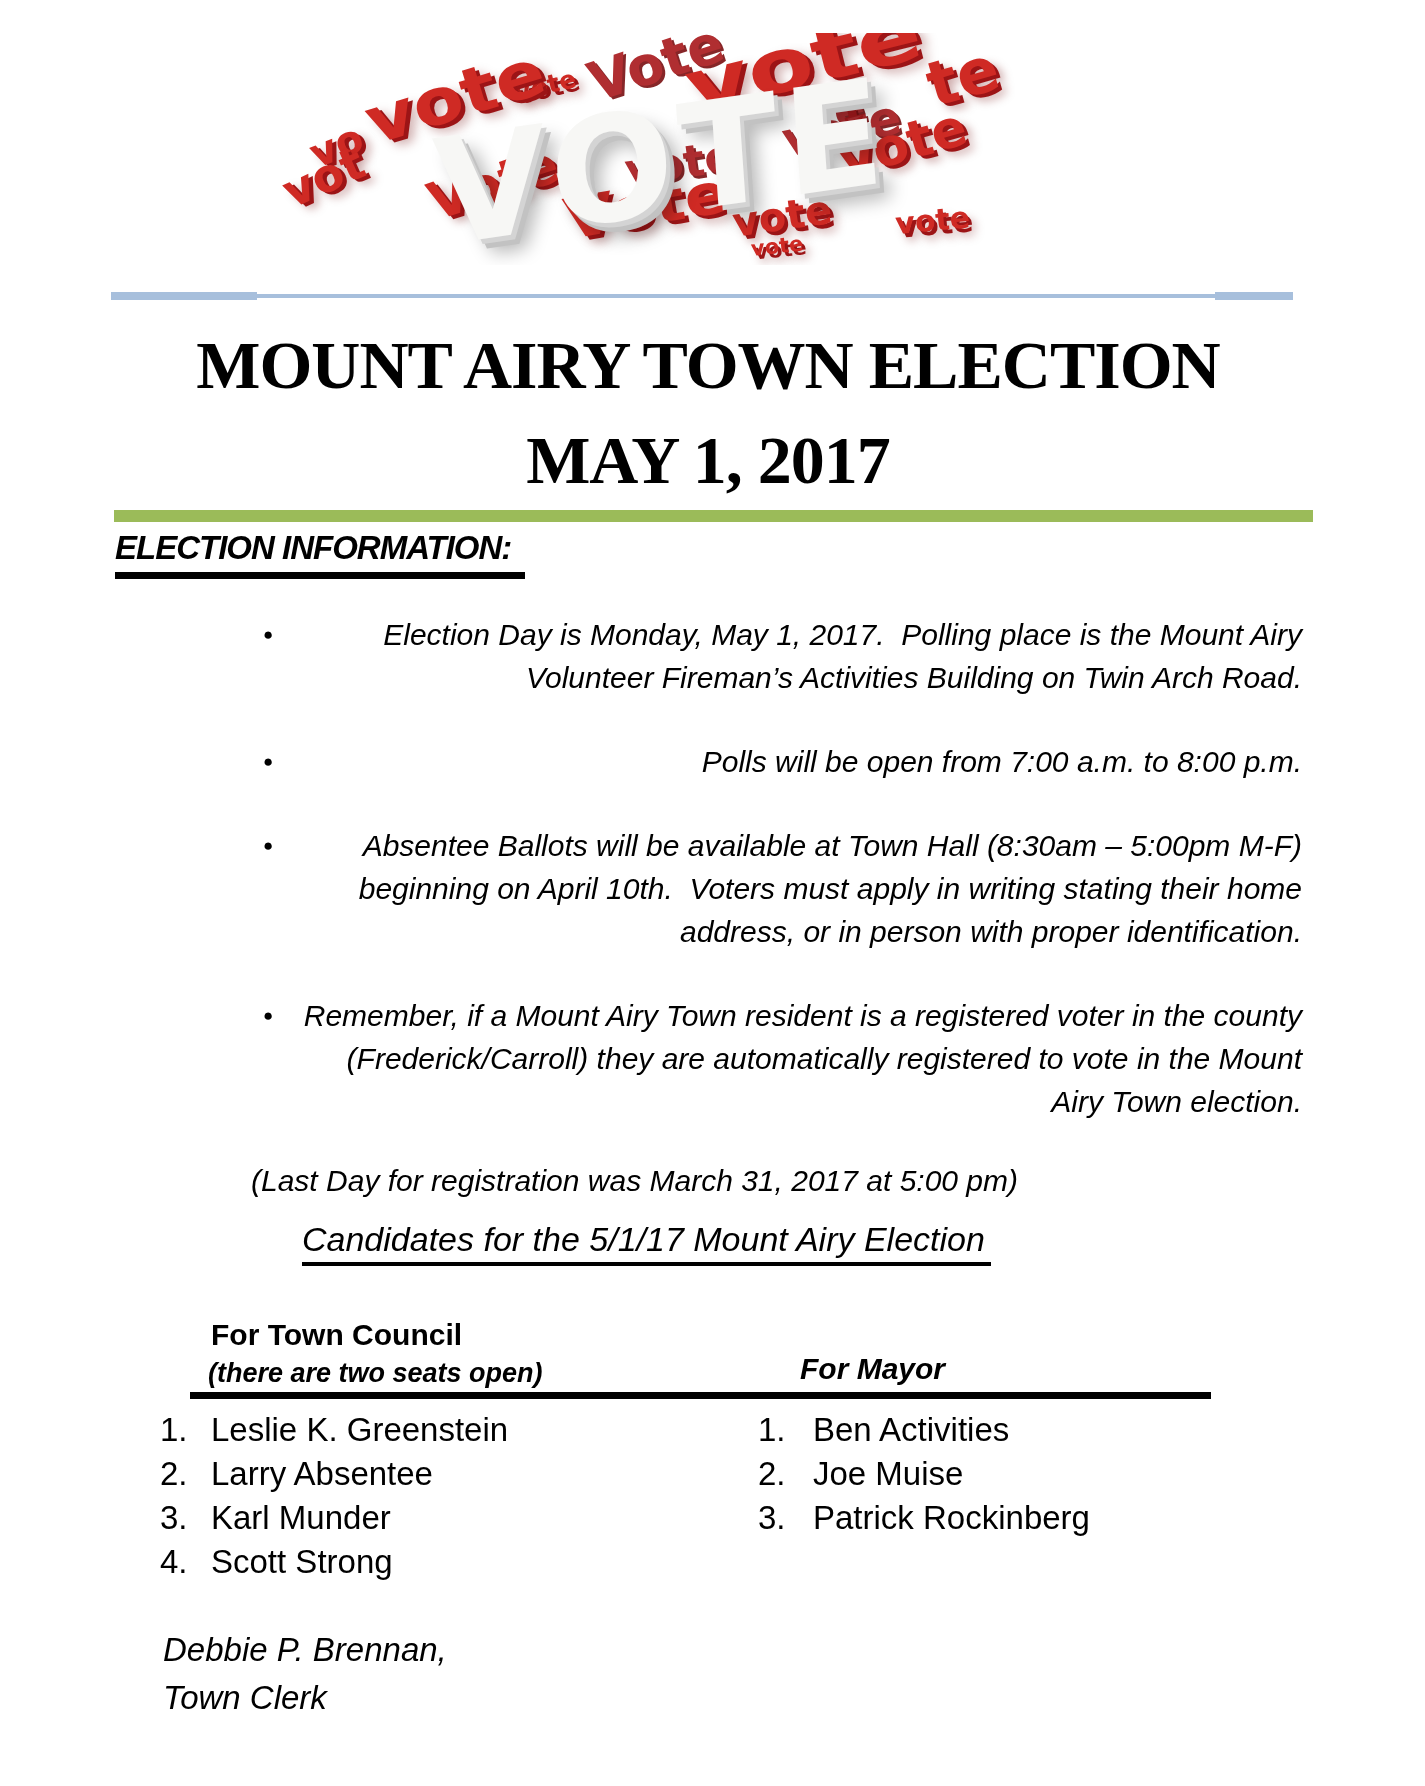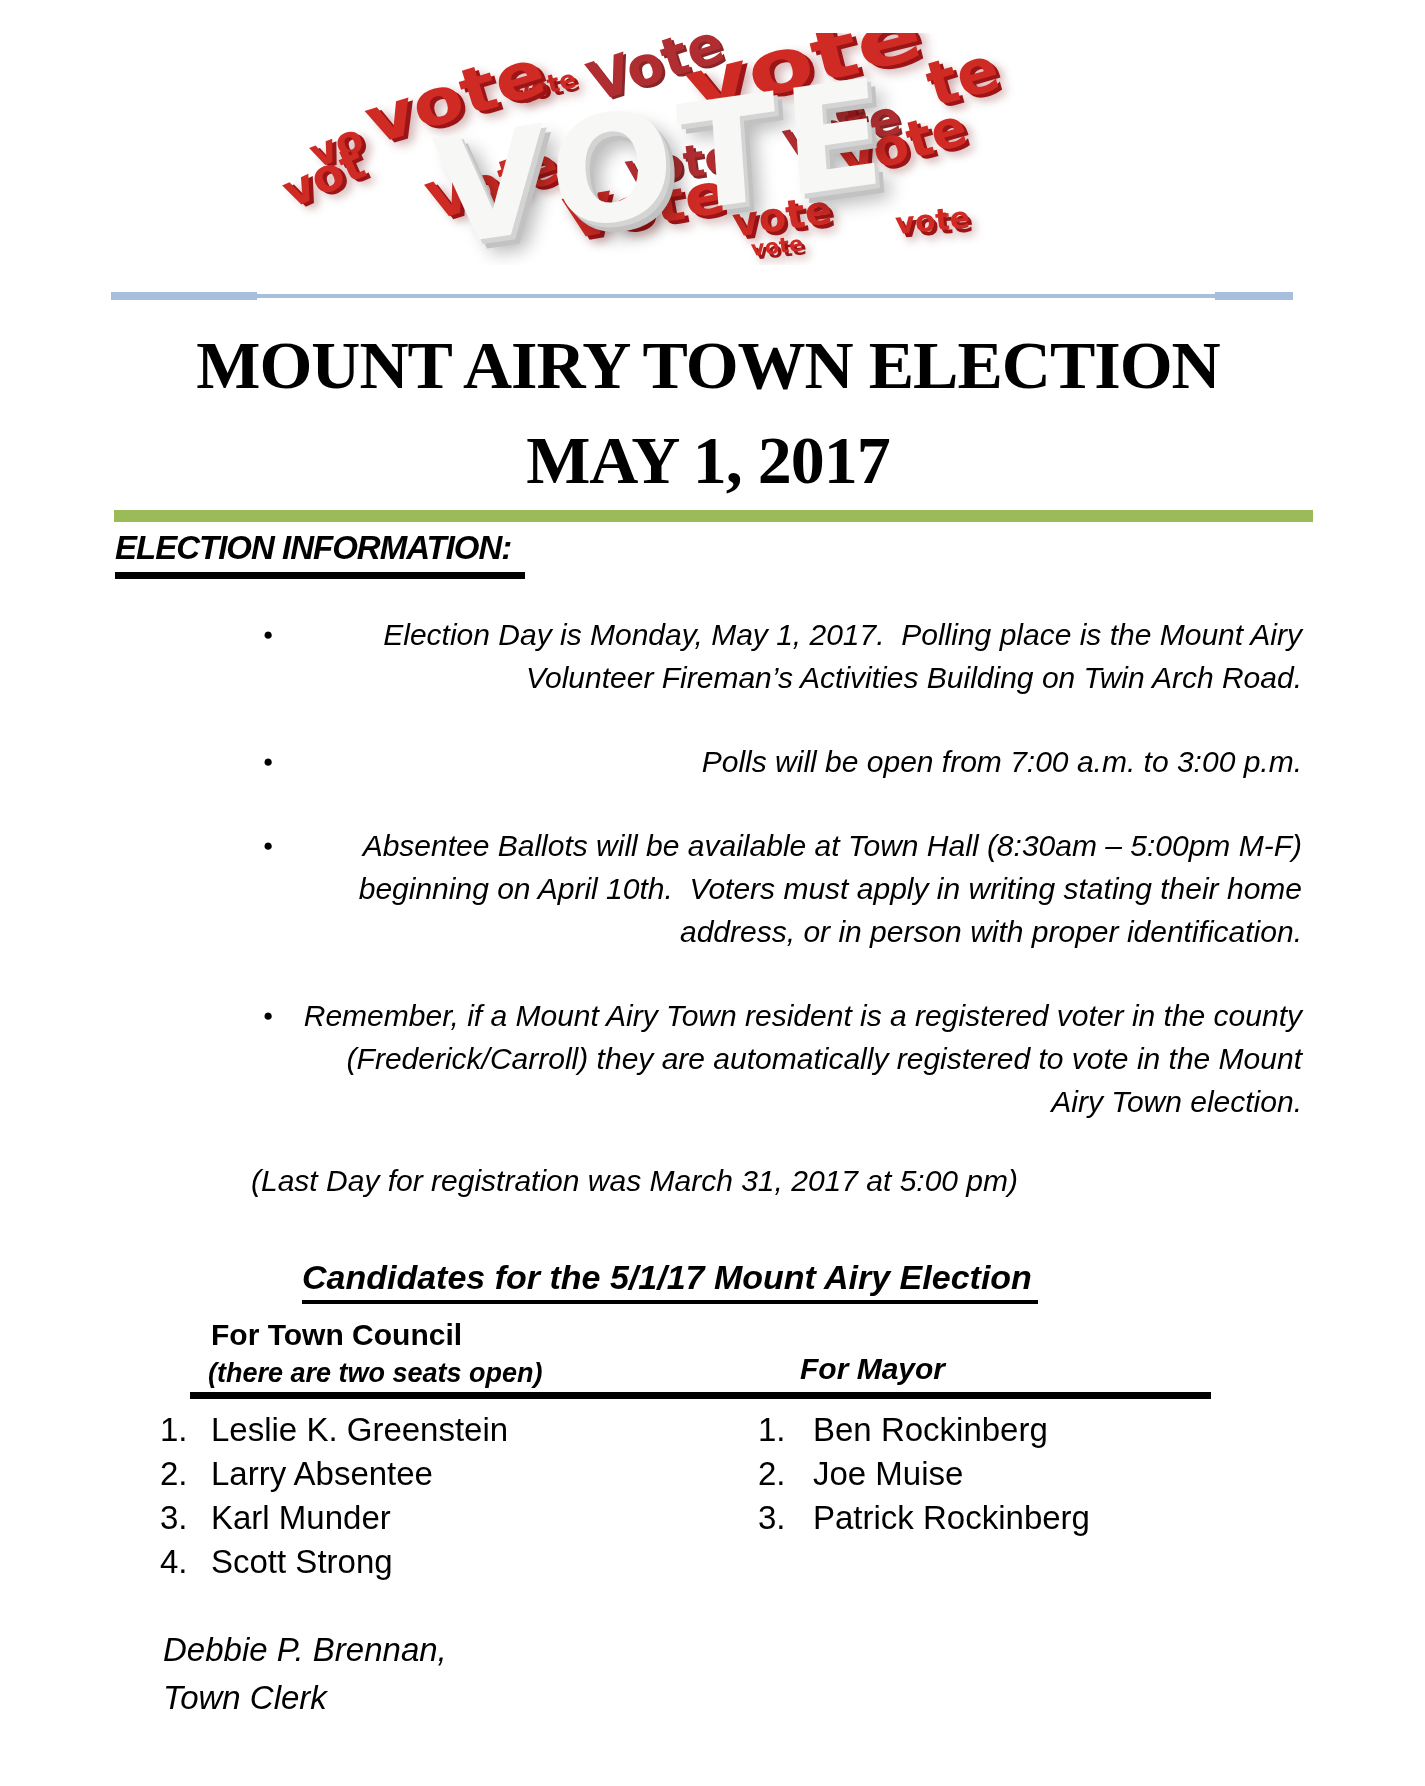--- a/index.html
+++ b/index.html
@@ -42,22 +42,22 @@
   
   .bullet-list{position:absolute;left:263px;top:613px;width:1039px;}
   .bullet-item{display:flex;margin-bottom:41px;font-style:italic;font-size:30px;line-height:43px;}
   .bullet-marker{flex:none;width:39px;font-style:normal;font-size:17px;line-height:43px;}
   .bullet-text{flex:1;white-space:pre-wrap;text-align:right;}
 
   .reg-note{position:absolute;left:251px;top:1164px;font-style:italic;font-size:30px;}
 
   
   .cand-heading{
-    position:absolute;left:302px;top:1258px;
-    font-size:34px;font-weight:bold;font-style:italic;
+    position:absolute;left:302px;top:1220px;
+    font-size:34px;font-weight:normal;font-style:italic;
     display:inline-block;border-bottom:4px solid #000;padding:0 6px 3px 0;
   }
   .council-title{position:absolute;left:211px;top:1318px;font-size:30px;font-weight:bold;}
   .council-subtitle{position:absolute;left:208px;top:1358px;font-size:27px;font-weight:bold;font-style:italic;}
   .mayor-title{position:absolute;left:800px;top:1352px;font-size:30px;font-weight:bold;font-style:italic;}
   .header-rule{position:absolute;left:190px;top:1392px;width:1021px;height:7px;background:#000;}
 
   .cand-list{position:absolute;top:1408px;}
   .cand-list.council{left:160px;}
   .cand-list.mayor{left:758px;}
@@ -108,21 +108,21 @@
 
   <div class="info-heading">ELECTION INFORMATION:</div>
 
   <div class="bullet-list">
       <div class="bullet-item">
         <span class="bullet-marker">●</span>
         <span class="bullet-text">Election Day is Monday, May 1, 2017.  Polling place is the Mount Airy Volunteer Fireman’s Activities Building on Twin Arch Road.</span>
       </div>
       <div class="bullet-item">
         <span class="bullet-marker">●</span>
-        <span class="bullet-text">Polls will be open from 7:00 a.m. to 3:00 p.m.</span>
+        <span class="bullet-text">Polls will be open from 7:00 a.m. to 8:00 p.m.</span>
       </div>
       <div class="bullet-item">
         <span class="bullet-marker">●</span>
         <span class="bullet-text">Absentee Ballots will be available at Town Hall (8:30am – 5:00pm M-F) beginning on April 10th.  Voters must apply in writing stating their home address, or in person with proper identification.</span>
       </div>
       <div class="bullet-item">
         <span class="bullet-marker">●</span>
         <span class="bullet-text">Remember, if a Mount Airy Town resident is a registered voter in the county (Frederick/Carroll) they are automatically registered to vote in the Mount Airy Town election.</span>
       </div>
     </div>
@@ -149,21 +149,21 @@
         <span class="cand-name">Karl Munder</span>
       </div>
       <div class="cand-row">
         <span class="cand-num">4.</span>
         <span class="cand-name">Scott Strong</span>
       </div>
     </div>
   <div class="cand-list mayor">
       <div class="cand-row">
         <span class="cand-num">1.</span>
-        <span class="cand-name">Ben Rockinberg</span>
+        <span class="cand-name">Ben Activities</span>
       </div>
       <div class="cand-row">
         <span class="cand-num">2.</span>
         <span class="cand-name">Joe Muise</span>
       </div>
       <div class="cand-row">
         <span class="cand-num">3.</span>
         <span class="cand-name">Patrick Rockinberg</span>
       </div>
     </div>

